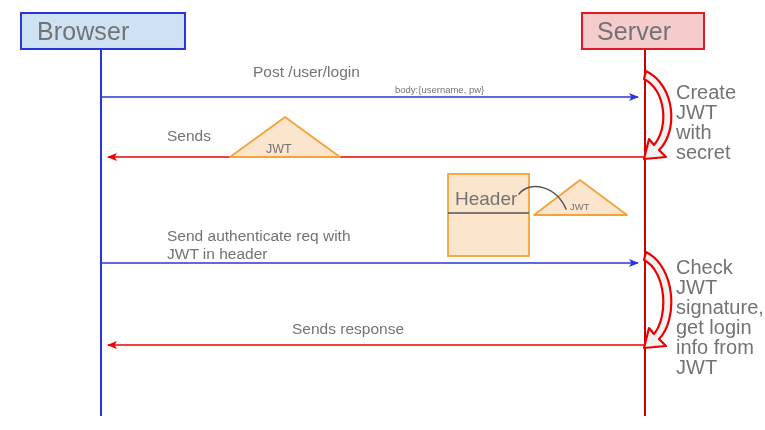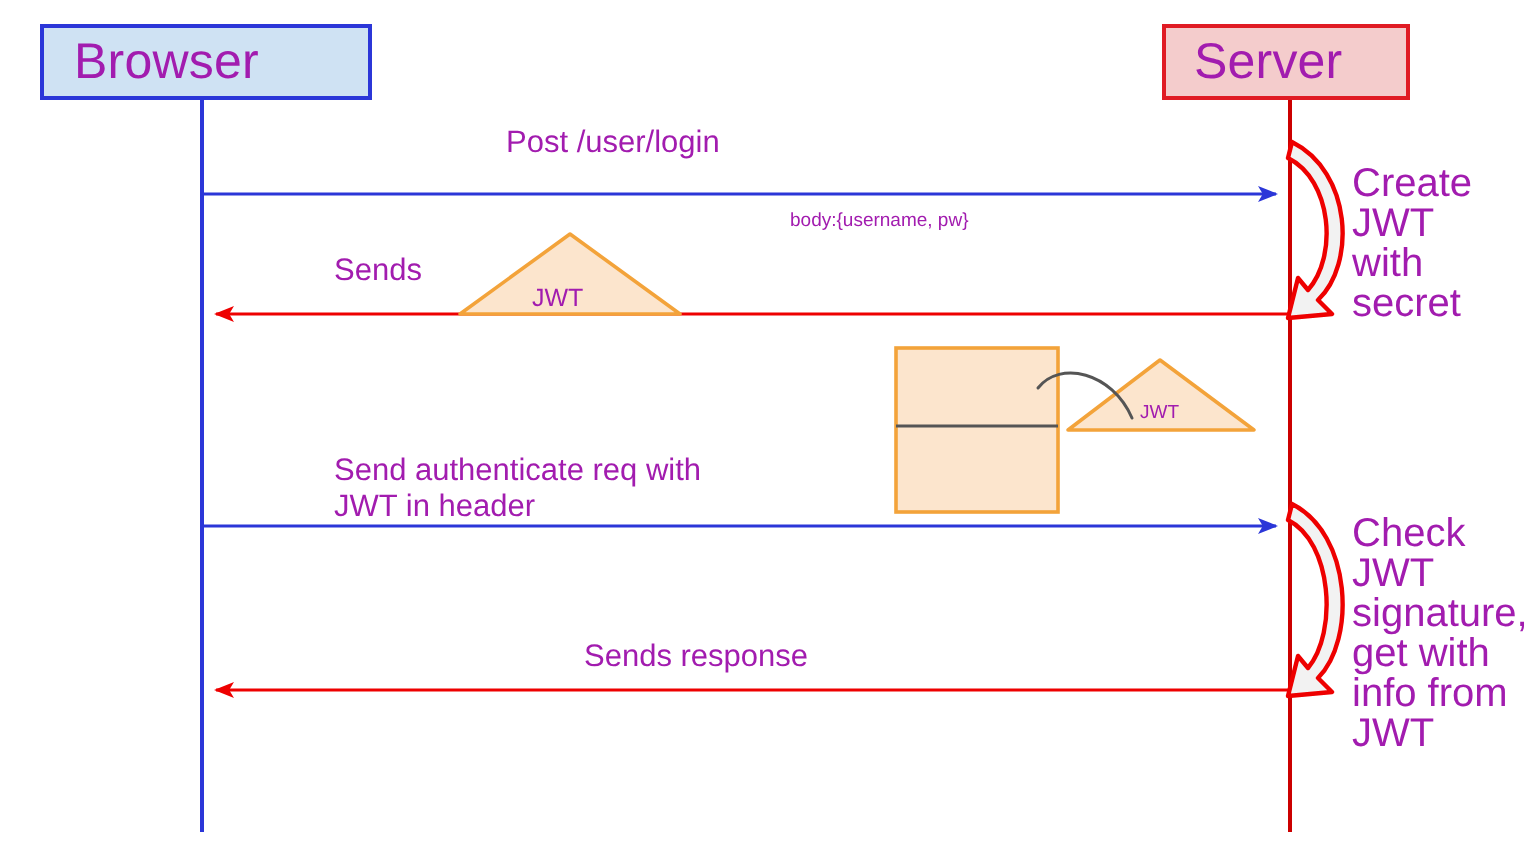--- a/index.html
+++ b/index.html
@@ -23,32 +23,31 @@
     position: absolute;
     left: 0;
     top: 0;
     width: 765px;
     height: 430px;
   }
   .lbl {
     position: absolute;
     white-space: pre;
     line-height: 1.18;
-    color: #a21caf;
+    color: #737373;
   }
   .actor-label {
     font-size: 25px;
     letter-spacing: 0.1px;
   }
   .msg-label {
     font-size: 15.5px;
   }
   .msg-sub {
     font-size: 9.5px;
-    margin-top: 21px;
   }
   .note-label {
     font-size: 20px;
     line-height: 1.28;
   }
   .tri-label {
     font-size: 12.5px;
   }
   .tri-label-sm {
     font-size: 9.5px;
@@ -122,34 +121,35 @@
 
   <div class="lbl actor-label" style="left:597px; top:17px;">Server</div>
 
   <div class="lbl msg-sub" style="left:395px; top:84px;">body:{username, pw}</div>
 
   <div class="lbl msg-label" style="left:167px; top:127px;">Sends</div>
 
   <div class="lbl tri-label" style="left:266px; top:142px;">JWT</div>
 
 
+  <div class="lbl box-label" style="left:455px; top:188px;">Header</div>
 
   <div class="lbl tri-label-sm" style="left:570px; top:201px;">JWT</div>
 
   <div class="lbl msg-label" style="left:167px; top:227px;">Send authenticate req with</div>
 
   <div class="lbl msg-label" style="left:167px; top:245px;">JWT in header</div>
 
   <div class="lbl msg-label" style="left:292px; top:320px;">Sends response</div>
 
   <div class="lbl note-label" style="left:676px; top:80px;">Create</div>
   <div class="lbl note-label" style="left:676px; top:100px;">JWT</div>
   <div class="lbl note-label" style="left:676px; top:120px;">with</div>
   <div class="lbl note-label" style="left:676px; top:140px;">secret</div>
 
   <div class="lbl note-label" style="left:676px; top:255px;">Check</div>
   <div class="lbl note-label" style="left:676px; top:275px;">JWT</div>
   <div class="lbl note-label" style="left:676px; top:295px;">signature,</div>
-  <div class="lbl note-label" style="left:676px; top:315px;">get with</div>
+  <div class="lbl note-label" style="left:676px; top:315px;">get login</div>
   <div class="lbl note-label" style="left:676px; top:335px;">info from</div>
   <div class="lbl note-label" style="left:676px; top:355px;">JWT</div>
 
 </div>
 
 </body></html>

